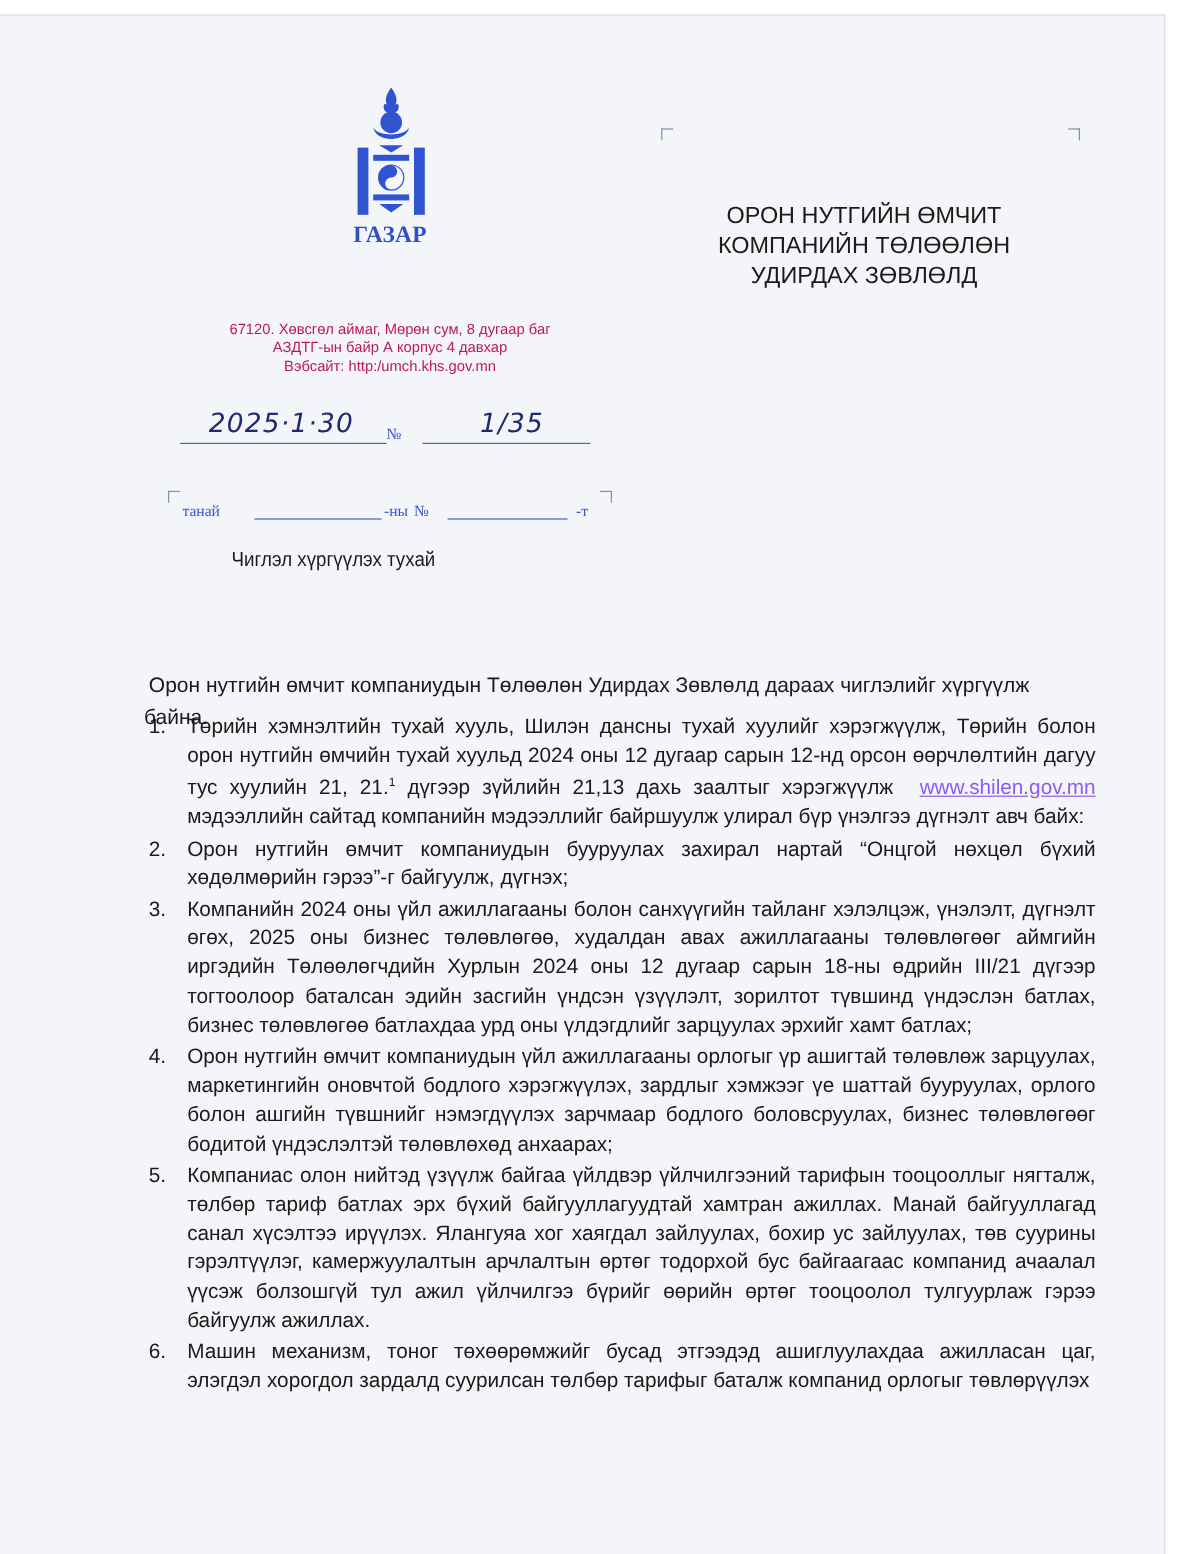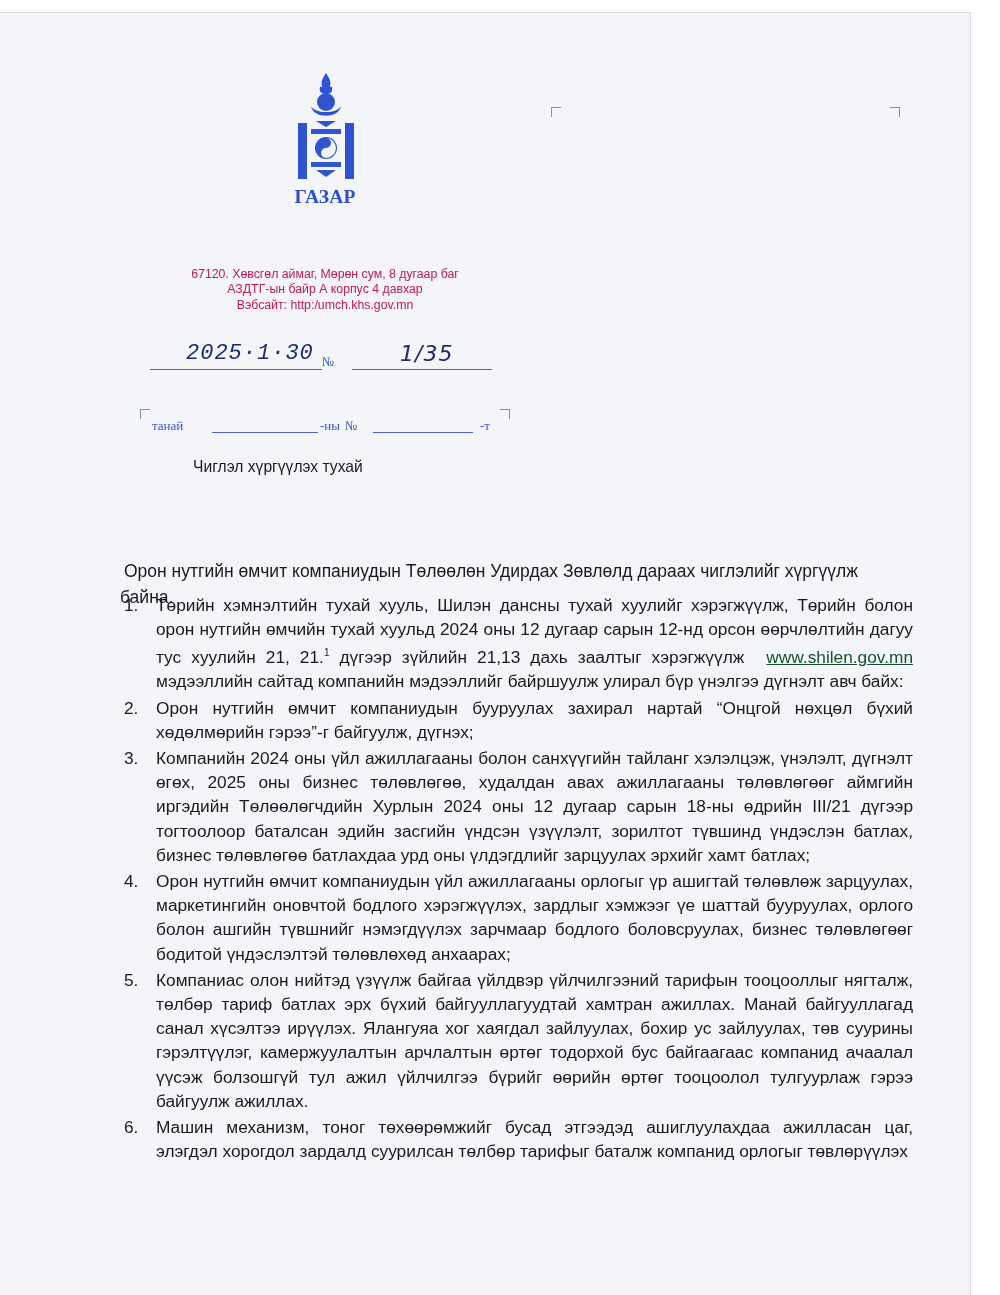--- a/index.html
+++ b/index.html
@@ -65,21 +65,21 @@
     text-indent: 4px;
   }
   .list {
     position: absolute; left: 118px; top: 580px; width: 795px;
     margin: 0; padding: 0; list-style: none;
     color: #1a1a1a; font-size: 17.3px; line-height: 24.2px;
   }
   .list li { position: relative; padding-left: 38px; margin-bottom: 2px; text-align: justify; }
   .list li .num { position: absolute; left: 6px; top: 0; }
   .list li .txt { display: block; }
-  .list a { color: #14532d; text-decoration: underline; margin-left: 12px; }
+  .list a { color: #8b5cf6; text-decoration: underline; margin-left: 12px; }
 </style>
 </head>
 <body>
 
 <div class="page">
 
   <svg class="emblem" viewBox="0 0 64 110">
     <g fill="#3053d0">
       <path d="M32 2 C28 8 26 12 29 17 C27 14 25 16 26 20 C27 24 37 24 38 20 C39 16 37 14 35 17 C38 12 36 8 32 2 Z"></path>
       <circle cx="32" cy="31" r="9"></circle>
@@ -101,41 +101,46 @@
     <div>ГАЗАР</div>
   </div>
 
   <div class="contact">
     <div>67120. Хөвсгөл аймаг, Мөрөн сум, 8 дугаар баг</div>
     <div>АЗДТГ-ын байр А корпус 4 давхар</div>
     <div>Вэбсайт:  http:/umch.khs.gov.mn</div>
   </div>
 
   <div class="ref-row">
-    <span class="hand" style="left:36px; top:-8px;font-family:Liberation Mono, monospace;">2025·1·30</span>
+    <span class="hand" style="left:24px; top:-8px;">2025·1·30</span>
     <div class="uline" style="left:0; top:20px; width:172px;"></div>
     <span class="lbl" style="left:172px; top:5px;">№</span>
     <span class="hand" style="left:250px; top:-8px;">1/35</span>
     <div class="uline" style="left:202px; top:20px; width:140px;"></div>
   </div>
 
   <div class="ref-row" style="top:360px;margin-top:39px;">
     <span class="lbl" style="left:2px; top:6px;">танай</span>
     <div class="uline" style="left:62px; top:20px; width:106px;"></div>
     <span class="lbl" style="left:170px; top:6px;">-ны</span>
     <span class="lbl" style="left:195px; top:6px;">№</span>
     <div class="uline" style="left:223px; top:20px; width:100px;"></div>
     <span class="lbl" style="left:330px; top:6px;">-т</span>
   </div>
 
   <div class="corner c-tl" style="left:140px; top:396px;"></div>
   <div class="corner c-tr" style="left:500px; top:396px;"></div>
   <div class="corner c-tl" style="left:551px; top:94px;"></div>
   <div class="corner c-tr" style="left:890px; top:94px;"></div>
 
+  <div class="addressee">
+    <div>ОРОН НУТГИЙН ӨМЧИТ</div>
+    <div>КОМПАНИЙН ТӨЛӨӨЛӨН</div>
+    <div>УДИРДАХ ЗӨВЛӨЛД</div>
+  </div>
 
   <div class="subject">Чиглэл хүргүүлэх тухай</div>
 
   <div class="intro">Орон нутгийн өмчит компаниудын Төлөөлөн Удирдах Зөвлөлд дараах чиглэлийг хүргүүлж байна.</div>
 
   <ol class="list">
     <li>
       <span class="num">1.</span>
       <span class="txt"><span>Төрийн хэмнэлтийн тухай хууль, Шилэн дансны тухай хуулийг хэрэгжүүлж, Төрийн болон орон нутгийн өмчийн тухай хуульд 2024 оны 12 дугаар сарын 12-нд орсон өөрчлөлтийн дагуу тус хуулийн 21, 21.</span><sup style="font-size:10px;">1</sup><span> дүгээр зүйлийн 21,13 дахь заалтыг хэрэгжүүлж </span><a>www.shilen.gov.mn</a><span> мэдээллийн сайтад компанийн мэдээллийг байршуулж улирал бүр үнэлгээ дүгнэлт авч байх:</span></span>
     </li>

